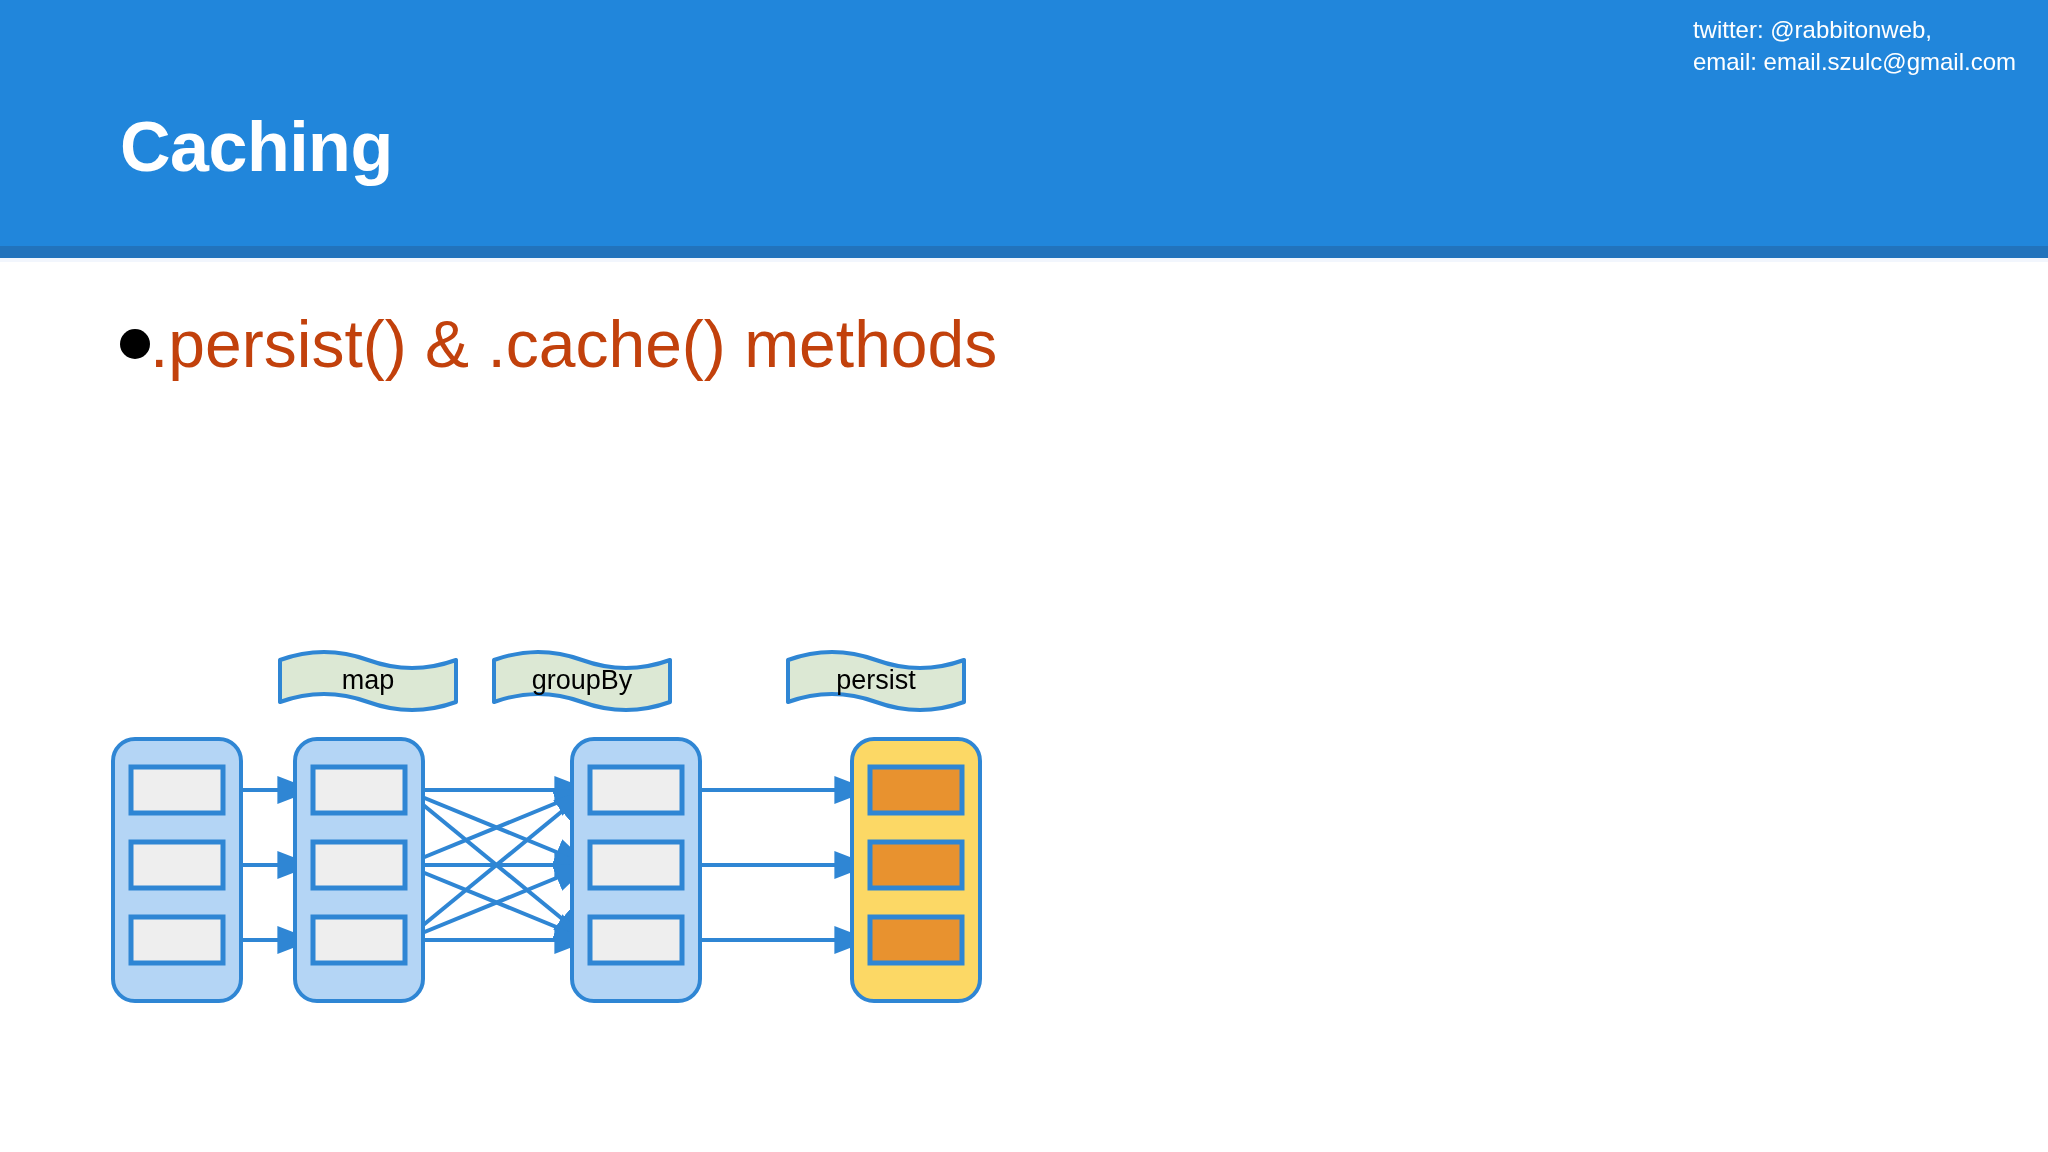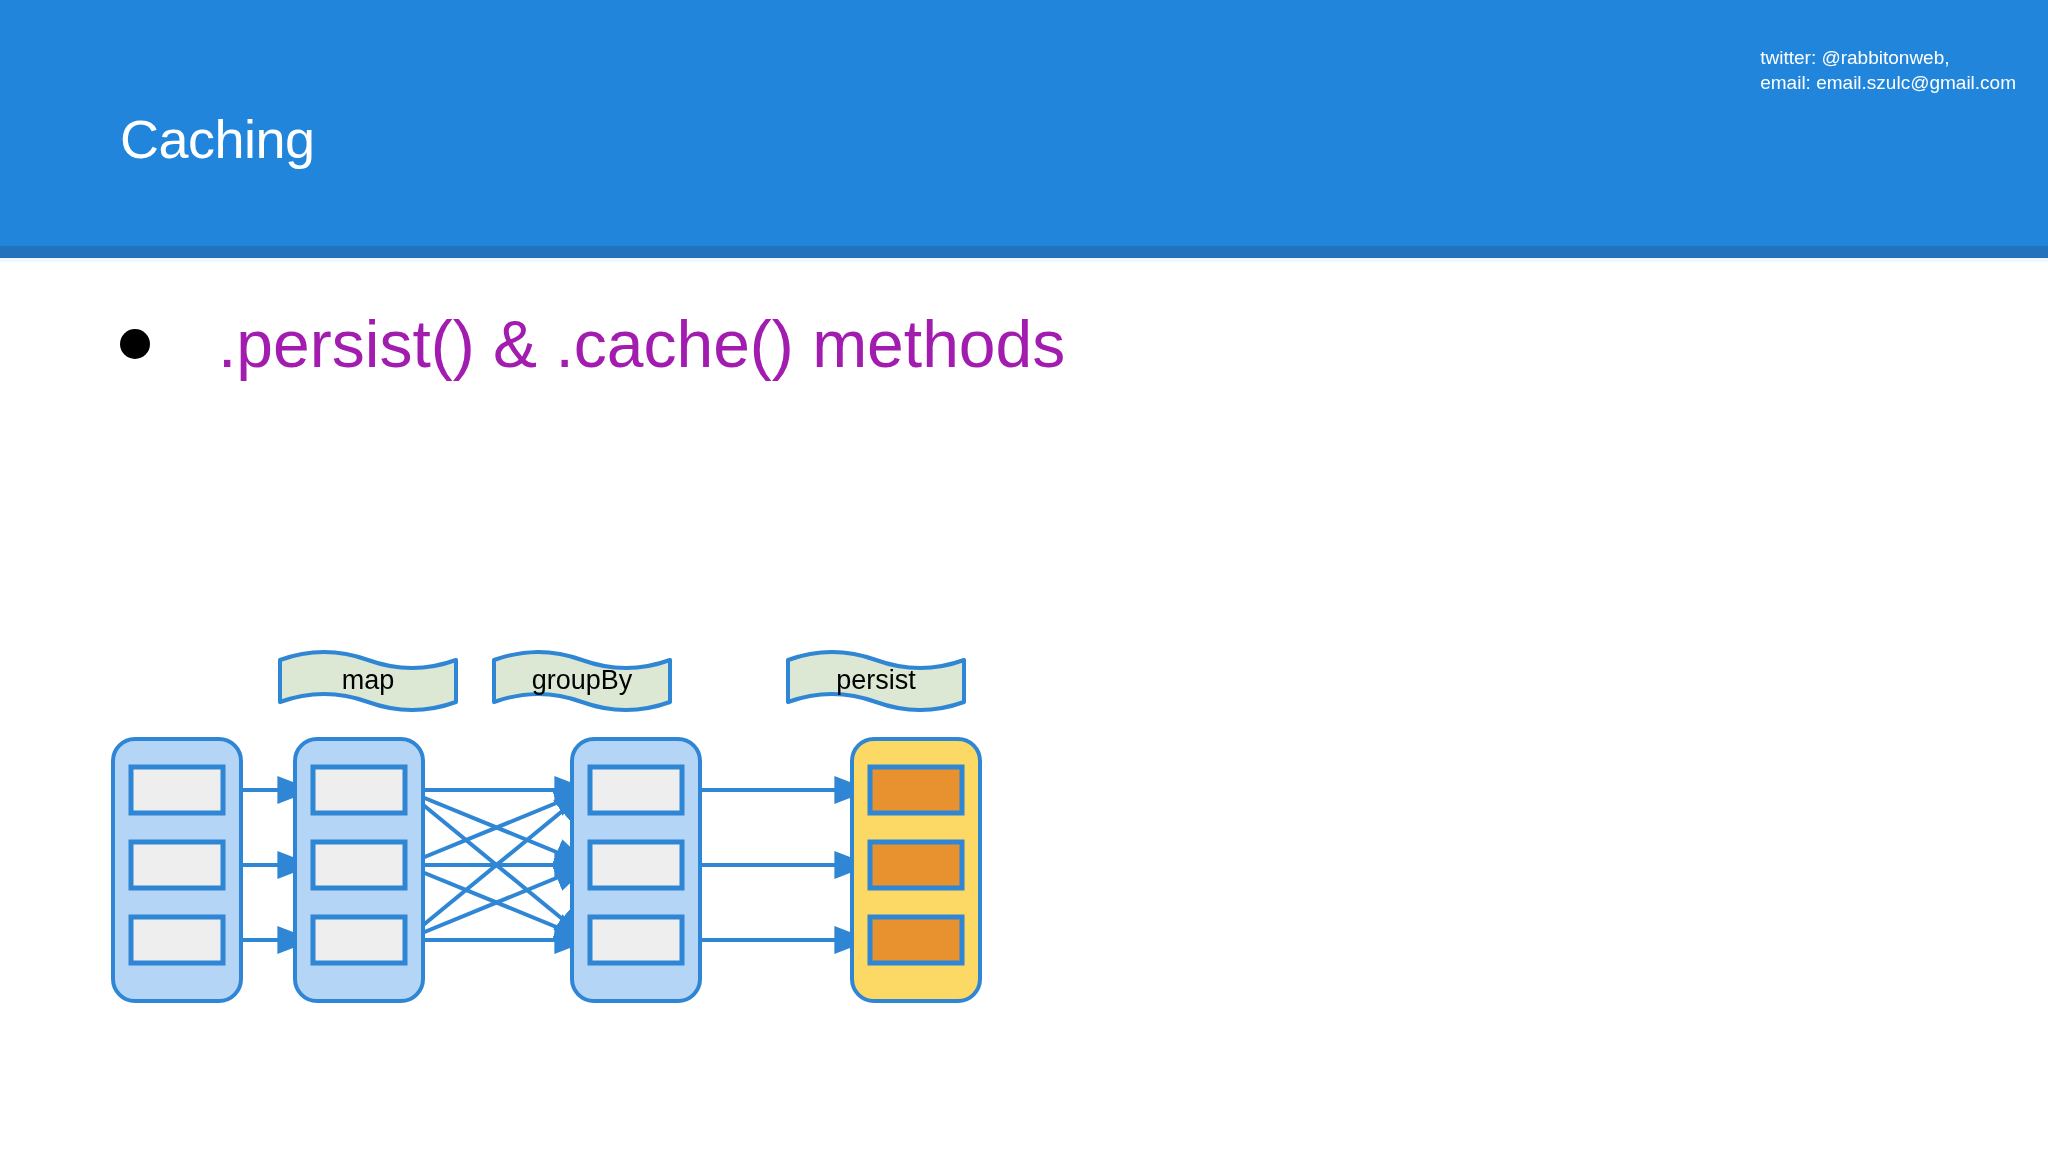--- a/index.html
+++ b/index.html
@@ -40,32 +40,31 @@
     height: 4px;
     background: #f2f6fd;
   }
 
   .contact-block {
     position: absolute;
     right: 32px;
     top: 14px;
     text-align: left;
     color: #ffffff;
-    font-size: 19px;
+    font-size: 24px;
     line-height: 1.33;
     white-space: nowrap;
-    margin-top: 31px;
   }
 
   .page-title {
     position: absolute;
     left: 120px;
     top: 112px;
-    font-size: 54px;
-    font-weight: normal;
+    font-size: 70px;
+    font-weight: bold;
     color: #ffffff;
     letter-spacing: -0.5px;
     line-height: 1;
   }
 
   
   .bullet-row {
     position: absolute;
     left: 120px;
     top: 310px;
@@ -75,23 +74,22 @@
   .bullet-dot {
     width: 30px;
     height: 30px;
     border-radius: 50%;
     background: #000000;
     flex: 0 0 auto;
     position: relative;
     top: -8px;
   }
   .bullet-text {
-    margin-left: 68px;
     font-size: 66px;
-    color: #a21caf;
+    color: #c2410c;
     line-height: 1.05;
     white-space: nowrap;
   }
 
   
   .diagram {
     position: absolute;
     left: 0;
     top: 1px;
     width: 2048px;

